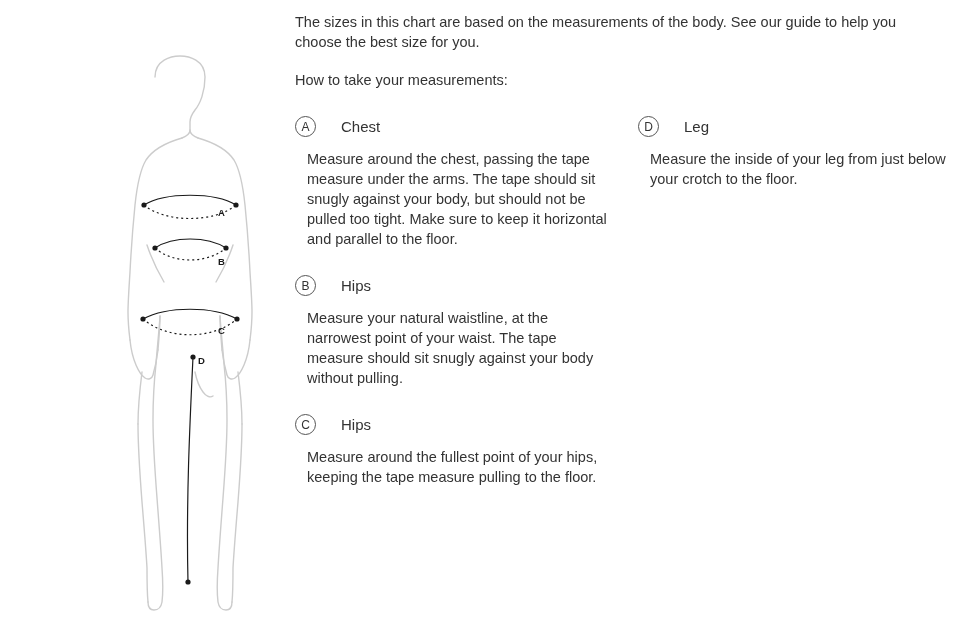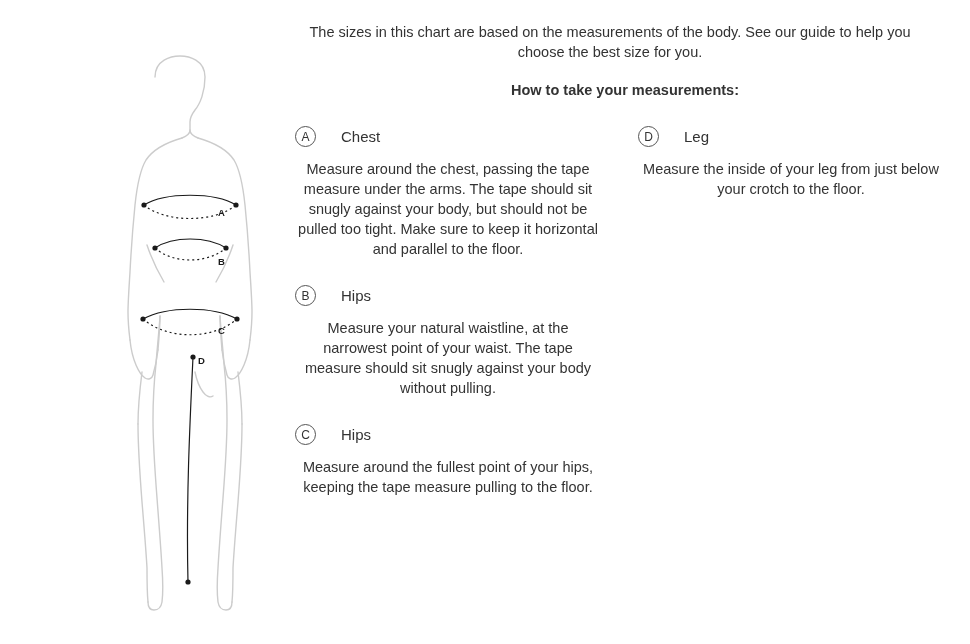--- a/index.html
+++ b/index.html
@@ -27,38 +27,36 @@
     width: 250px;
     height: 604px;
   }
   .figure-panel svg {
     display: block;
   }
   
   .content {
     position: absolute;
     left: 295px;
-    top: 22px;
+    top: 12px;
     width: 660px;
-    text-align: center;
   }
   .intro {
     font-size: 14.5px;
     line-height: 20px;
     color: #333333;
     width: 630px;
     margin: 0 0 18px 0;
     font-weight: 400;
   }
   .howto {
     font-size: 14.5px;
     line-height: 20px;
     color: #333333;
     margin: 0 0 26px 0;
-    font-weight: bold;
   }
   .columns {
     position: relative;
   }
   .col-left {
     position: absolute;
     left: 0;
     top: 0;
     width: 310px;
   }
@@ -91,21 +89,21 @@
   }
   .section-title {
     margin-left: 25px;
     font-size: 15px;
     color: #333333;
   }
   .section-body {
     font-size: 14.5px;
     line-height: 20px;
     color: #333333;
-    margin: 3px;
+    margin: 12px;
   }
   .col-left .section-body { width: 300px; }
   .col-right .section-body { width: 300px; }
 </style>
 </head>
 <body>
 
 <div class="page">
 
   <div class="figure-panel">

